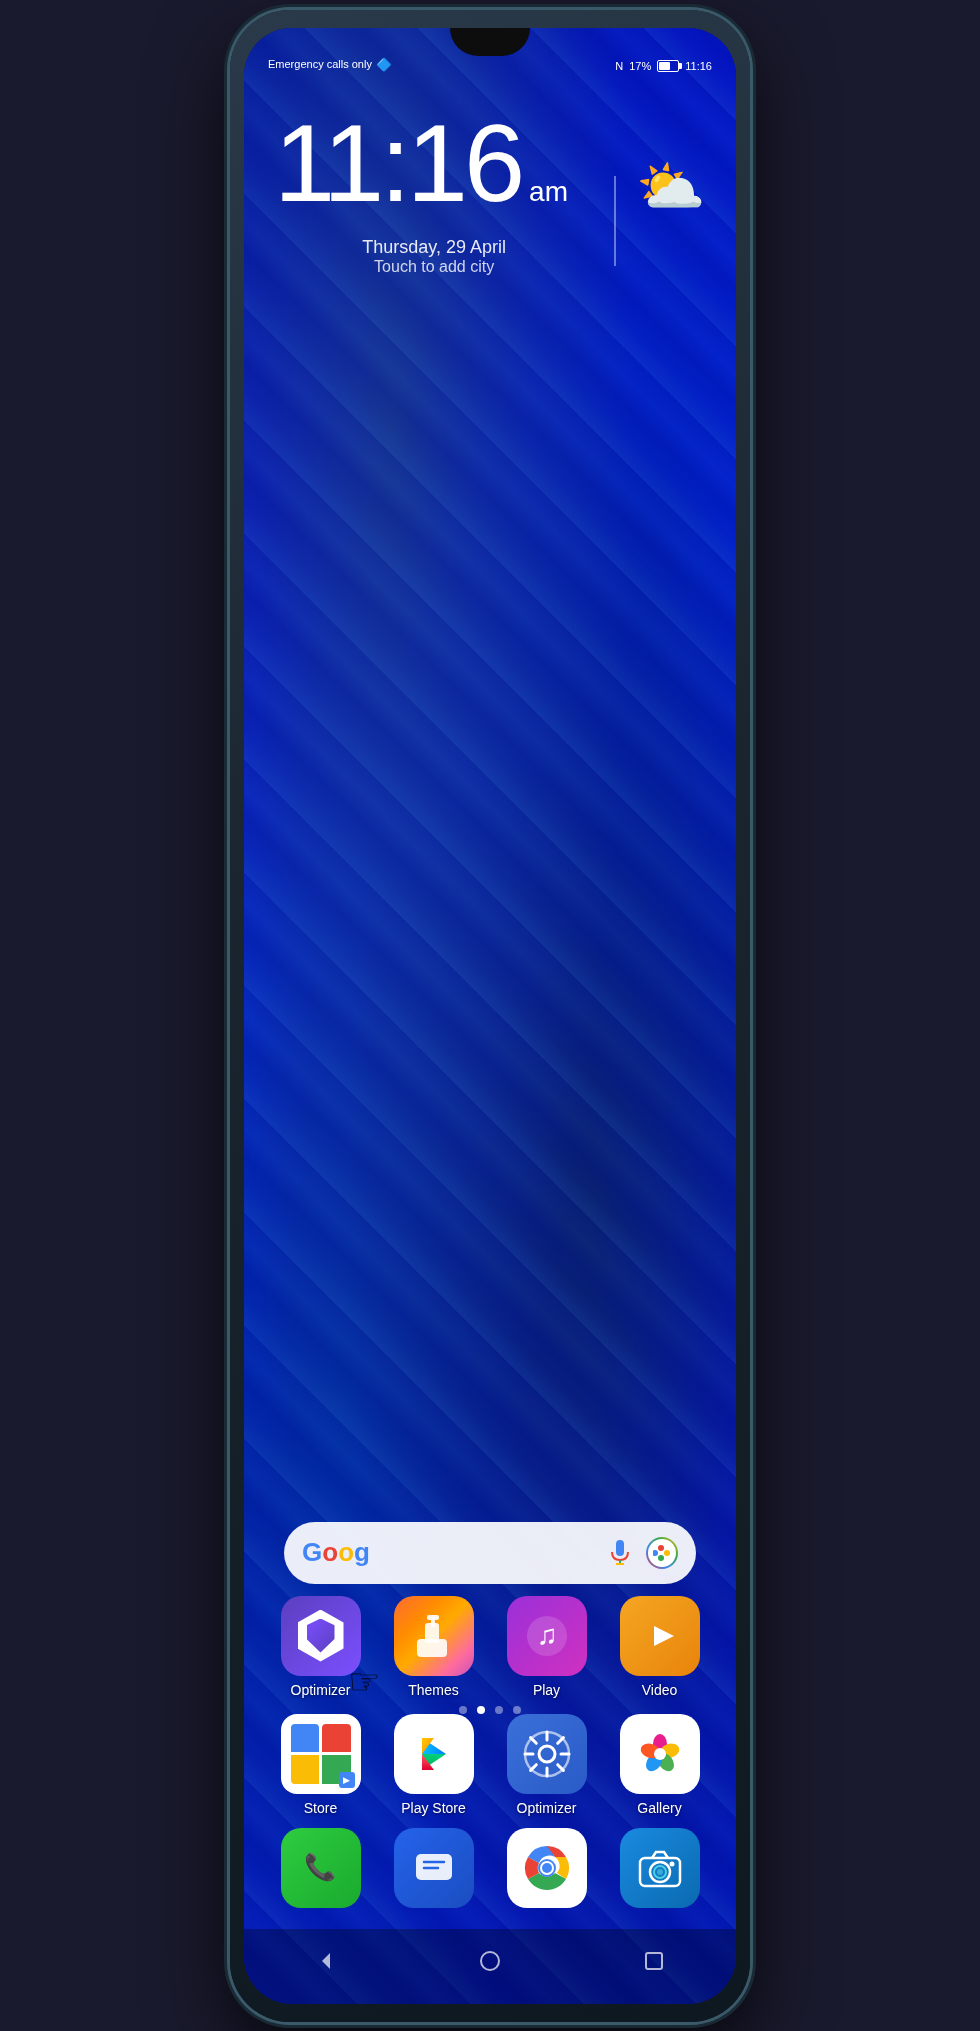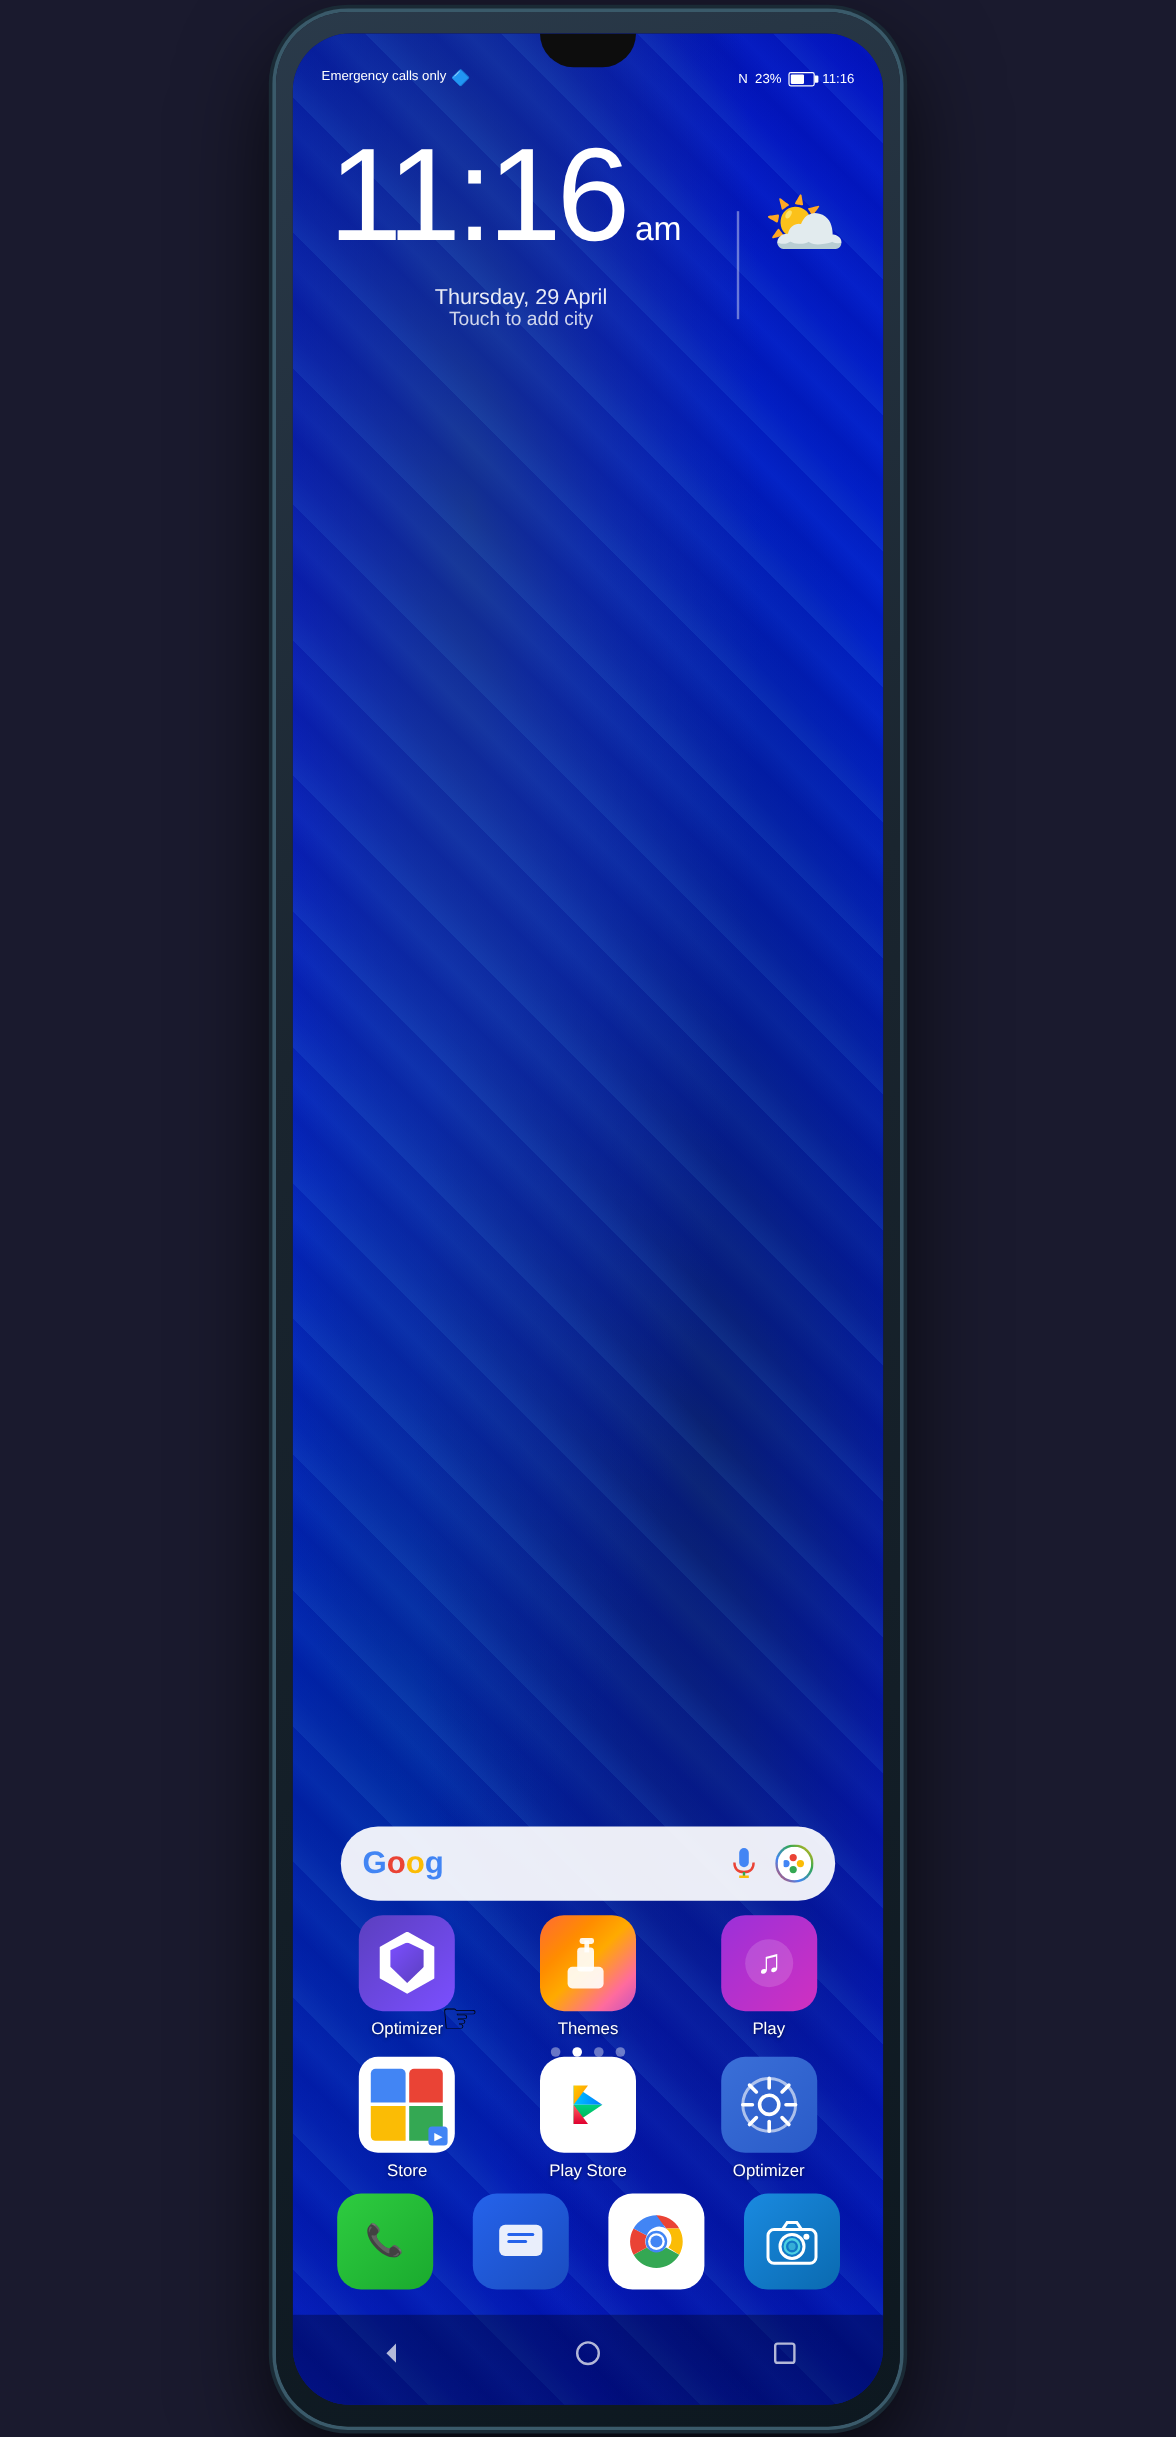--- a/index.html
+++ b/index.html
@@ -487,21 +487,21 @@
     <div class="wallpaper"></div>
     <div class="wallpaper-overlay"></div>
 
     <div class="status-bar">
       <div class="status-left">
         <span>Emergency calls only</span>
         <span style="font-size:13px;">🔷</span>
       </div>
       <div class="status-right">
         <span>N</span>
-        <span>23%</span>
+        <span>17%</span>
         <div class="battery-icon">
           <div class="battery-body">
             <div class="battery-fill"></div>
           </div>
         </div>
         <span>11:16</span>
       </div>
     </div>
 
     <div class="time-area">
@@ -574,20 +574,28 @@
         <div class="app-item">
           <div class="app-icon icon-music">
             <svg width="48" height="48" viewBox="0 0 48 48">
               <circle cx="24" cy="24" r="20" fill="white" opacity="0.15"></circle>
               <text x="24" y="32" text-anchor="middle" font-size="28" fill="white">♫</text>
             </svg>
           </div>
           <span class="app-label">Play</span>
         </div>
 
+        <div class="app-item">
+          <div class="app-icon icon-video">
+            <svg width="48" height="48" viewBox="0 0 48 48">
+              <polygon points="18,14 38,24 18,34" fill="white"></polygon>
+            </svg>
+          </div>
+          <span class="app-label">Video</span>
+        </div>
       </div>
 
       <div class="app-row" style="margin-top:16px;">
 
         <div class="app-item">
           <div class="app-icon icon-google">
             <div class="google-grid">
               <div class="google-grid-cell" style="background:#4285F4; border-radius:4px 4px 0 0;"></div>
               <div class="google-grid-cell" style="background:#EA4335; border-radius:4px 4px 0 0;"></div>
               <div class="google-grid-cell" style="background:#FBBC05; border-radius:0 0 0 4px;"></div>
@@ -646,20 +654,34 @@
                 <line x1="9.6" y1="9.6" x2="15.3" y2="15.3"></line>
                 <line x1="36.7" y1="36.7" x2="42.4" y2="42.4"></line>
                 <line x1="42.4" y1="9.6" x2="36.7" y2="15.3"></line>
                 <line x1="15.3" y1="36.7" x2="9.6" y2="42.4"></line>
               </g>
             </svg>
           </div>
           <span class="app-label">Optimizer</span>
         </div>
 
+        <div class="app-item">
+          <div class="app-icon icon-gallery">
+            <svg width="56" height="56" viewBox="0 0 56 56">
+
+              <ellipse cx="28" cy="18" rx="7" ry="10" fill="#E91E8C" transform="rotate(0 28 28)"></ellipse>
+              <ellipse cx="28" cy="18" rx="7" ry="10" fill="#FBBC05" transform="rotate(72 28 28)"></ellipse>
+              <ellipse cx="28" cy="18" rx="7" ry="10" fill="#4CAF50" transform="rotate(144 28 28)"></ellipse>
+              <ellipse cx="28" cy="18" rx="7" ry="10" fill="#2196F3" transform="rotate(216 28 28)"></ellipse>
+              <ellipse cx="28" cy="18" rx="7" ry="10" fill="#FF5722" transform="rotate(288 28 28)"></ellipse>
+              <circle cx="28" cy="28" r="6" fill="white"></circle>
+            </svg>
+          </div>
+          <span class="app-label">Gallery</span>
+        </div>
       </div>
     </div>
 
     <div class="page-dots">
       <div class="dot"></div>
       <div class="dot active"></div>
       <div class="dot"></div>
       <div class="dot"></div>
     </div>
 

